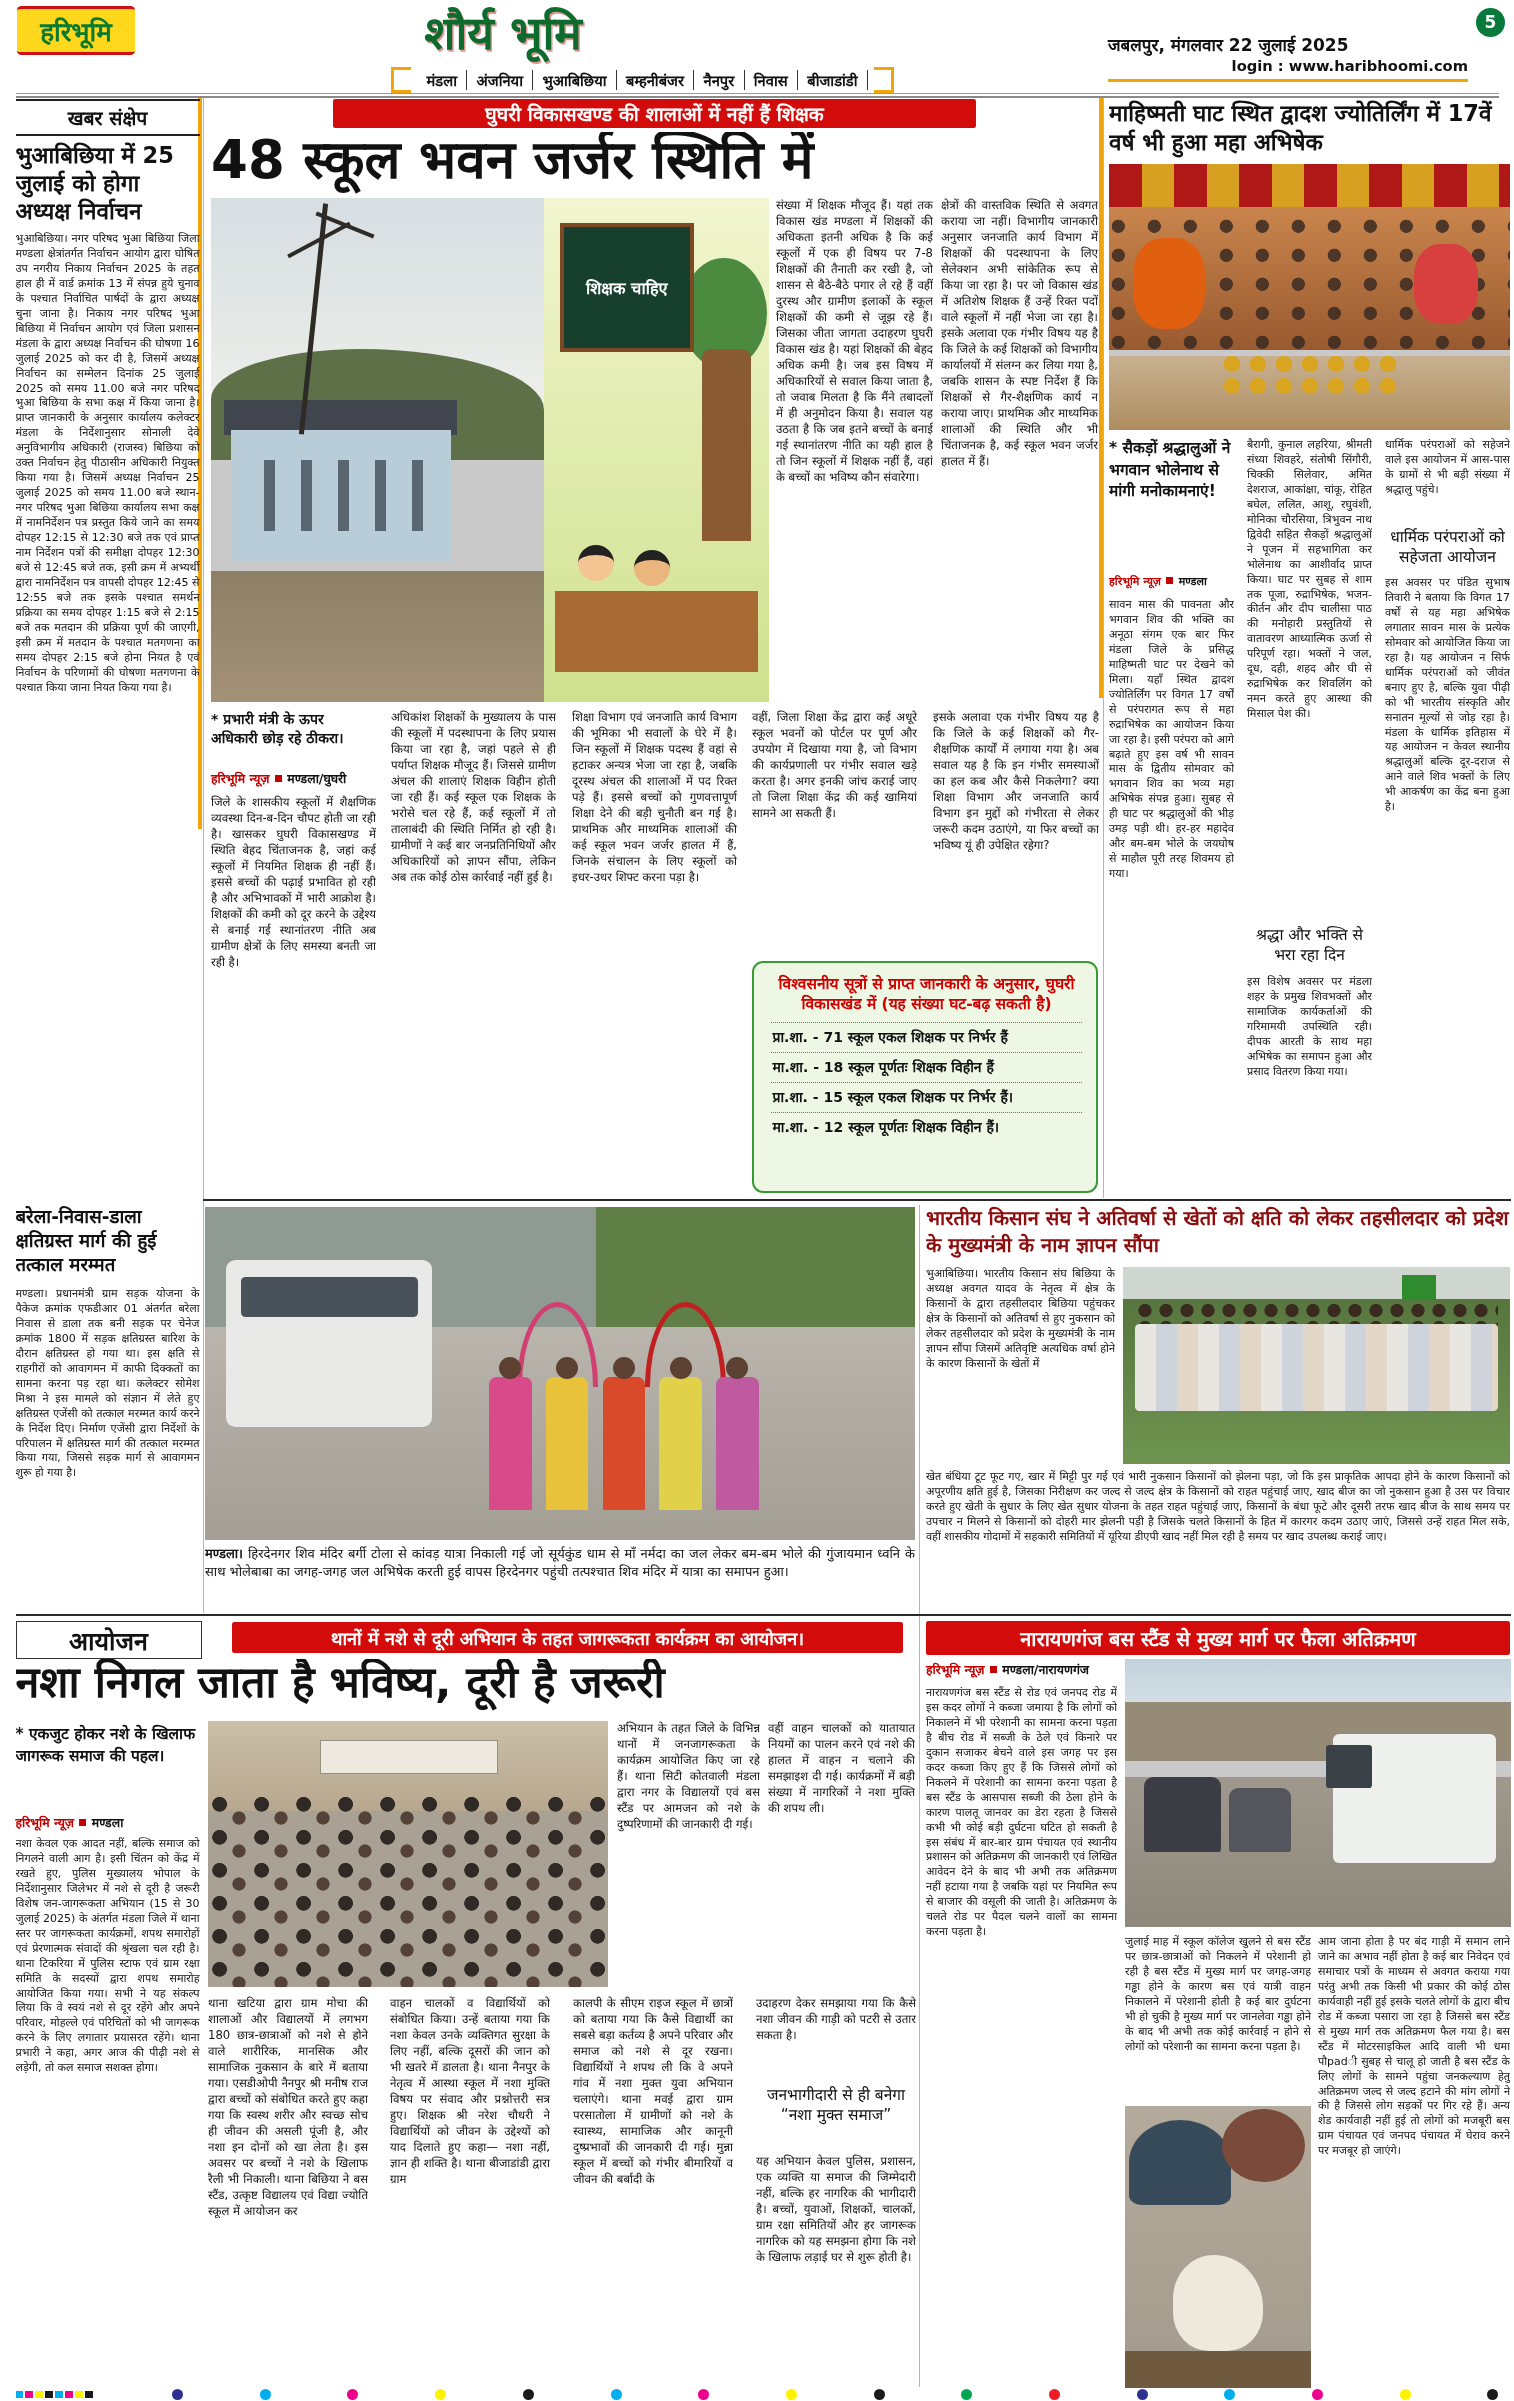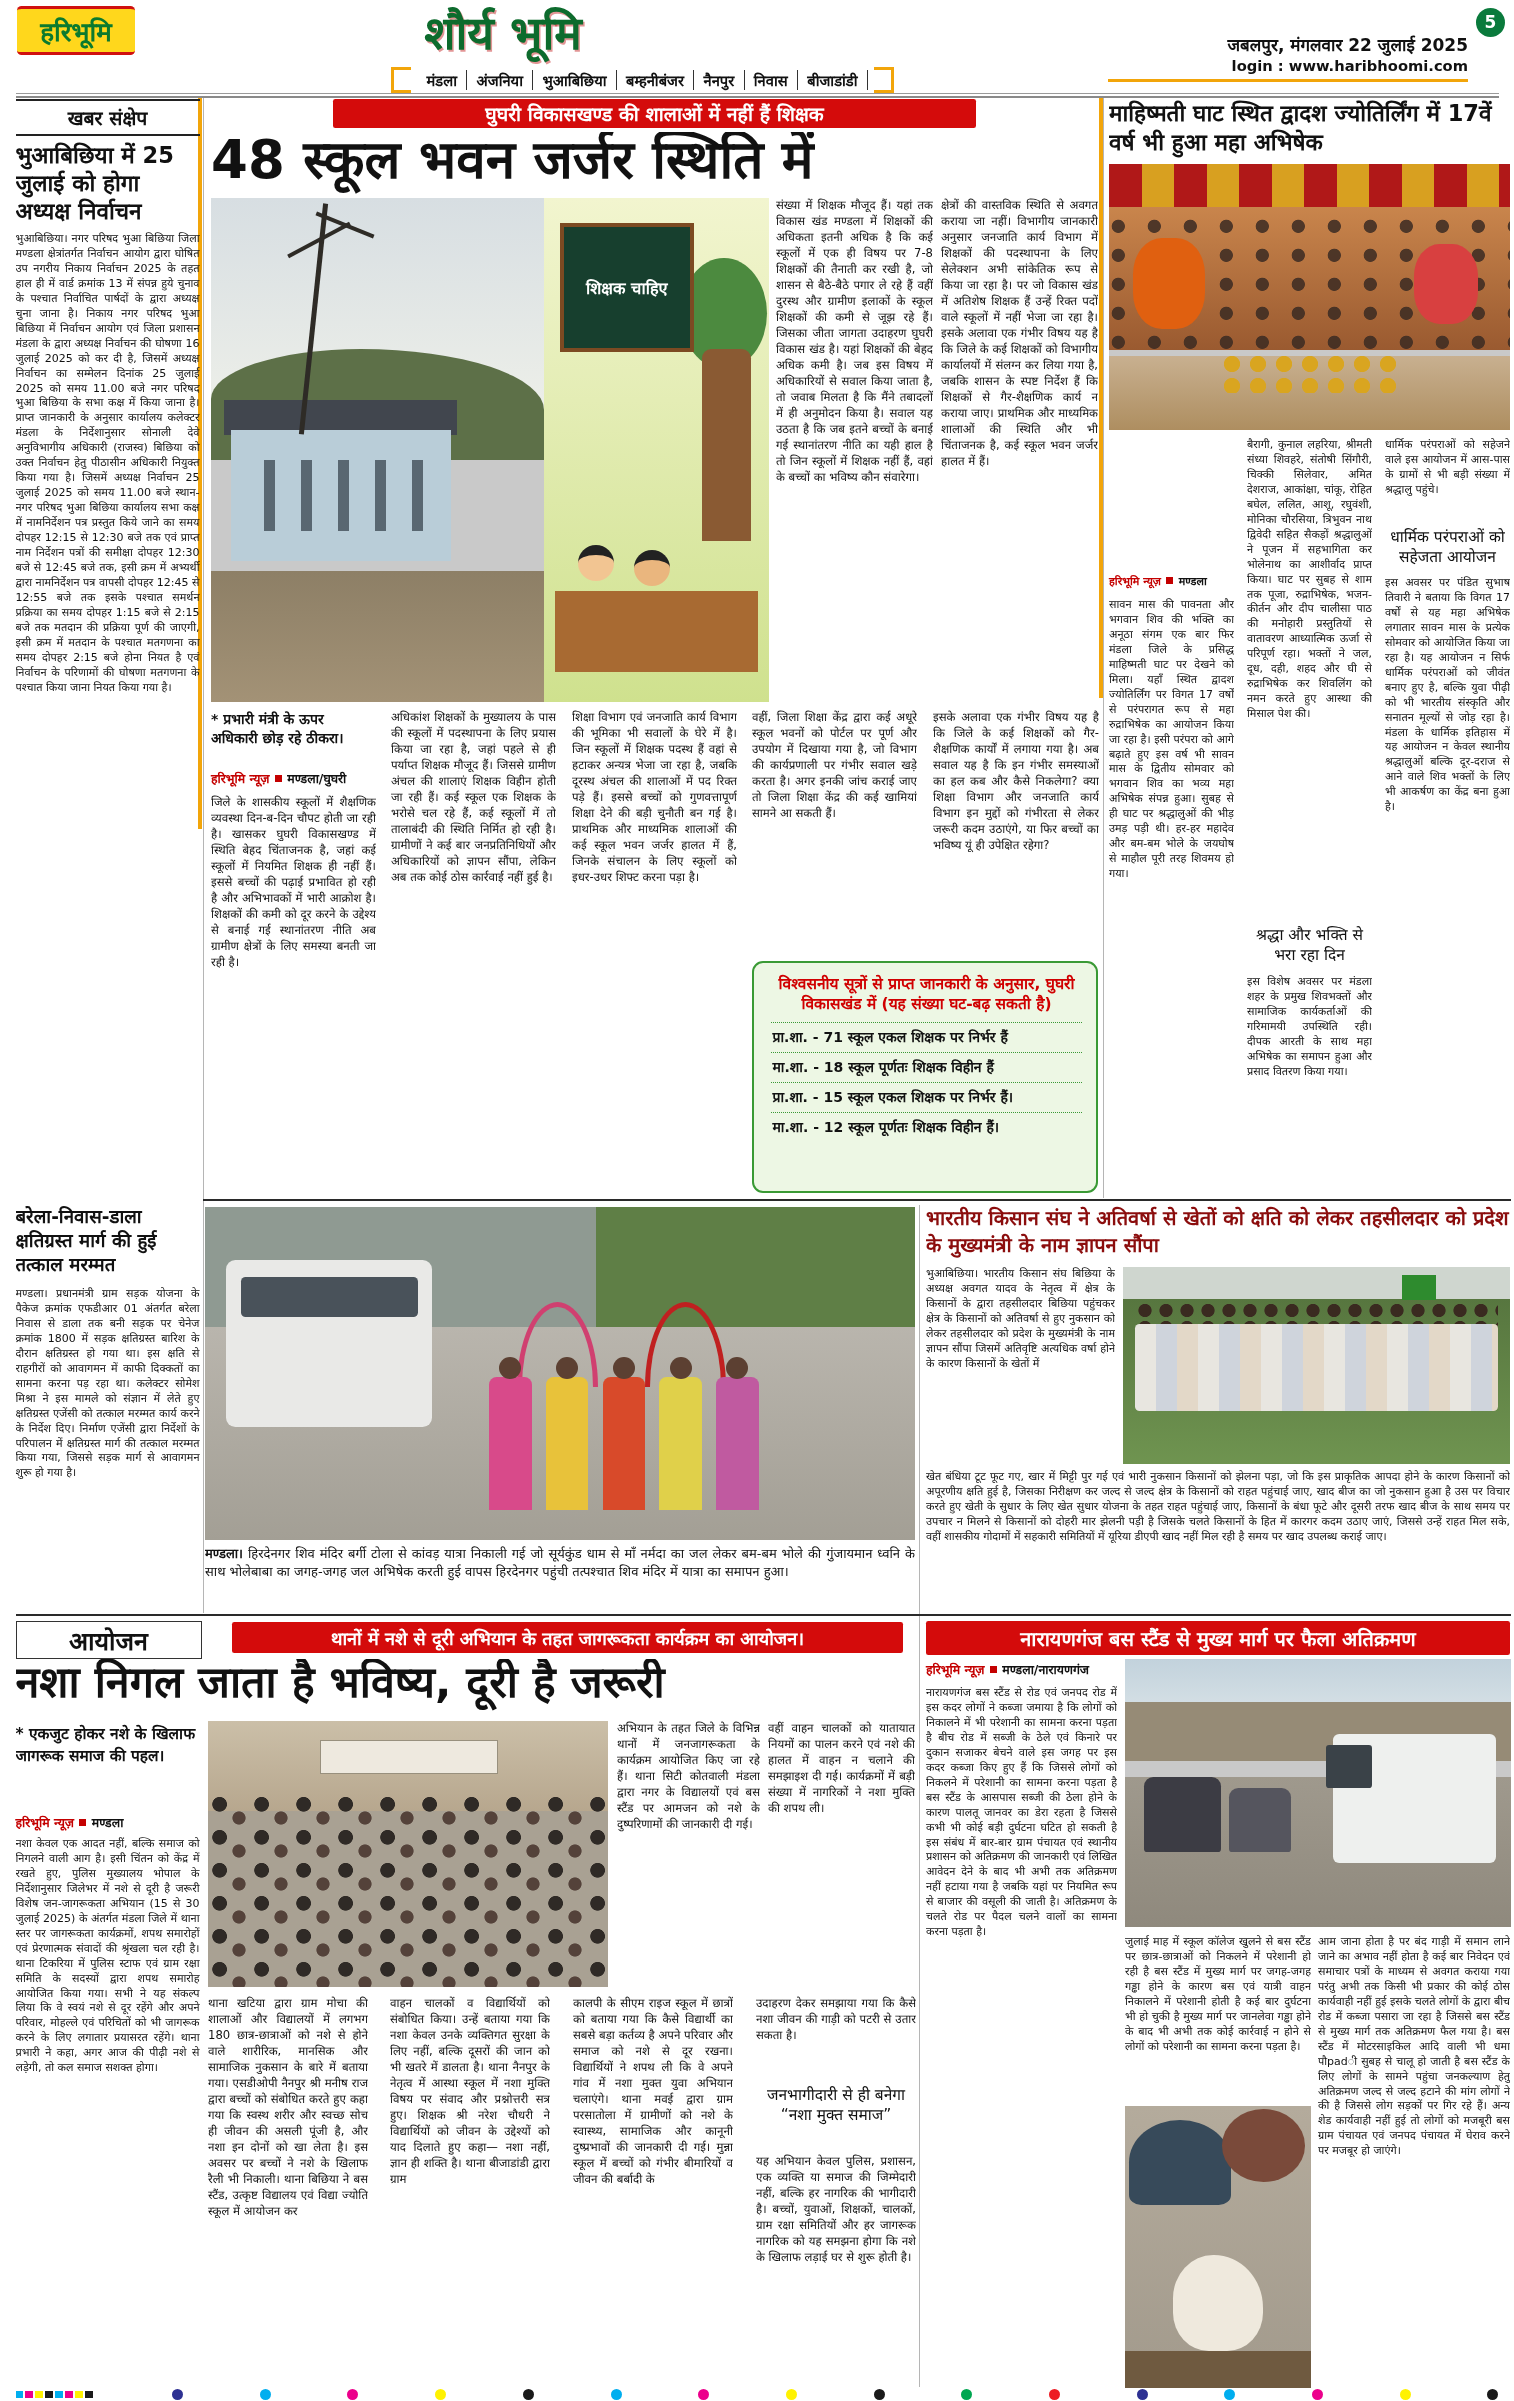--- a/index.html
+++ b/index.html
@@ -8,21 +8,21 @@
   .abs{position:absolute;}
   .just{text-align:justify;overflow:hidden;}
   .body-txt{font-size:11.6px;line-height:1.38;}
   .body-sm{font-size:11px;line-height:1.36;}
 
   
   .logo-box{background:#ffd71c;border-radius:4.6px;display:flex;align-items:center;justify-content:center;
             color:#0b7a2e;font-weight:800;font-size:26px;border-top:3.1px solid #d01010;border-bottom:3.1px solid #d01010;}
   .masthead{color:#0d6b2d;font-weight:800;font-size:46px;text-align:center;line-height:1.1;
             text-shadow:1.5px 1.5px 0 rgba(190,20,20,.45);}
-  .dateline{font-weight:bold;font-size:17px;text-align:right;}
+  .dateline{font-weight:bold;font-size:17px;}
   .login{font-weight:bold;font-size:14.7px;text-align:right;}
   .page-circle{background:#0a7a3c;color:#fff;border-radius:50%;width:29px;height:29px;display:flex;
                align-items:center;justify-content:center;font-weight:bold;font-size:17px;}
   .nav{display:flex;align-items:center;justify-content:center;font-weight:bold;font-size:14.7px;}
   .nav-item{padding:0 9.3px;border-right:1.5px solid #333;cursor:pointer;}
   .nav-item:last-child{border-right:none;}
   .bracket{width:17px;height:20px;}
   .bracket-l{border-left:3.9px solid #f2a50a;border-top:3.9px solid #f2a50a;border-bottom:3.9px solid #f2a50a;margin-right:6.2px;}
   .bracket-r{border-right:3.9px solid #f2a50a;border-top:3.9px solid #f2a50a;border-bottom:3.9px solid #f2a50a;margin-left:6.2px;}
   .header-rule{border-top:0.8px solid #9a9a9a;border-bottom:2.3px solid #8a8a8a;height:2.3px;}
@@ -243,20 +243,21 @@
   <div class="ph" style="left:1109px;top:164px;width:401px;height:266px;">
     <div class="gh-canopy"></div>
     <div class="gh-mid"></div>
     <div class="gh-crowd"></div>
     <div class="gh-orange1"></div>
     <div class="gh-orange2"></div>
     <div class="gh-floor"></div>
     <div class="gh-pots"></div>
   </div>
 
+  <div class="abs lead-bold" style="left:1109px;top:438px;width:125px;height:130px;overflow:hidden;">* सैकड़ों श्रद्धालुओं ने भगवान भोलेनाथ से मांगी मनोकामनाएं!</div>
   <div class="abs byline" style="left:1109px;top:573px;width:125px;font-size:11px;">
     <span class="brand">हरिभूमि न्यूज़</span>
     <span class="sq"></span>
     <span>मण्डला</span>
   </div>
   <div class="abs just body-sm" style="left:1109px;top:598px;width:125px;height:600px;">सावन मास की पावनता और भगवान शिव की भक्ति का अनूठा संगम एक बार फिर मंडला जिले के प्रसिद्ध माहिष्मती घाट पर देखने को मिला। यहाँ स्थित द्वादश ज्योतिर्लिंग पर विगत 17 वर्षों से परंपरागत रूप से महा रुद्राभिषेक का आयोजन किया जा रहा है। इसी परंपरा को आगे बढ़ाते हुए इस वर्ष भी सावन मास के द्वितीय सोमवार को भगवान शिव का भव्य महा अभिषेक संपन्न हुआ। सुबह से ही घाट पर श्रद्धालुओं की भीड़ उमड़ पड़ी थी। हर-हर महादेव और बम-बम भोले के जयघोष से माहौल पूरी तरह शिवमय हो गया।</div>
 
   <div class="abs just body-sm" style="left:1247px;top:438px;width:125px;height:480px;">बैरागी, कुनाल लहरिया, श्रीमती संध्या शिवहरे, संतोषी सिंगौरी, चिक्की सिलेवार, अमित देशराज, आकांक्षा, चांकू, रोहित बघेल, ललित, आशू, रघुवंशी, मोनिका चौरसिया, त्रिभुवन नाथ द्विवेदी सहित सैकड़ों श्रद्धालुओं ने पूजन में सहभागिता कर भोलेनाथ का आशीर्वाद प्राप्त किया। घाट पर सुबह से शाम तक पूजा, रुद्राभिषेक, भजन-कीर्तन और दीप चालीसा पाठ की मनोहारी प्रस्तुतियों से वातावरण आध्यात्मिक ऊर्जा से परिपूर्ण रहा। भक्तों ने जल, दूध, दही, शहद और घी से रुद्राभिषेक कर शिवलिंग को नमन करते हुए आस्था की मिसाल पेश की।</div>
   <div class="abs subhead" style="left:1247px;top:925px;width:125px;height:45px;overflow:hidden;">श्रद्धा और भक्ति से भरा रहा दिन</div>
   <div class="abs just body-sm" style="left:1247px;top:975px;width:125px;height:223px;">इस विशेष अवसर पर मंडला शहर के प्रमुख शिवभक्तों और सामाजिक कार्यकर्ताओं की गरिमामयी उपस्थिति रही। दीपक आरती के साथ महा अभिषेक का समापन हुआ और प्रसाद वितरण किया गया।</div>

